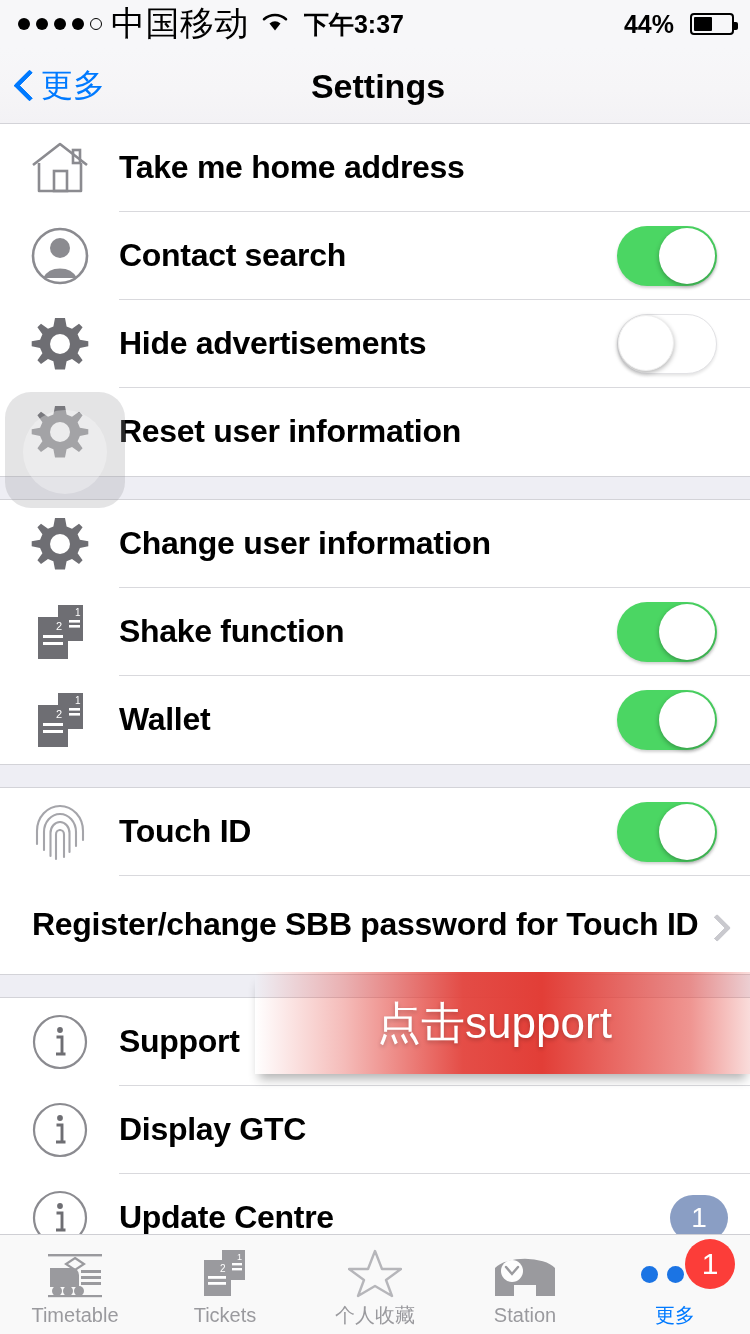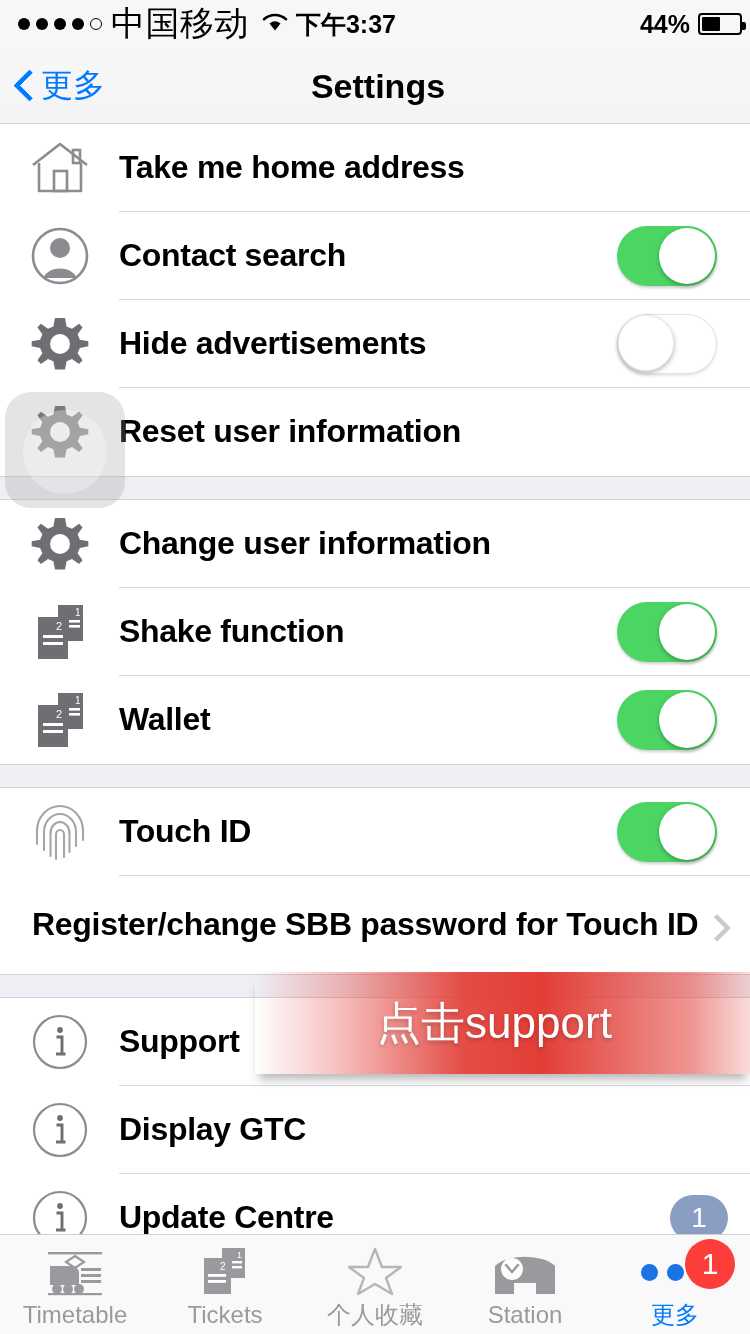--- a/index.html
+++ b/index.html
@@ -18,24 +18,24 @@
     background:#f7f7f9;
     display:flex; align-items:center;
   }
   .sb-left{ position:absolute; left:18px; display:flex; align-items:center; gap:9px; }
   .dots{ display:flex; gap:6px; align-items:center; }
   .dot{ width:12px; height:12px; border-radius:50%; background:#000; }
   .dot.empty{ background:transparent; border:1.6px solid #000; }
   .carrier{ font-size:34px; color:#000; letter-spacing:.5px; }
   .wifi{ margin-left:2px; }
   .sb-center{
-    position:absolute; left:4px; width:684px; text-align:center;
+    position:absolute; left:12px; width:684px; text-align:center;
     font-size:25px; font-weight:bold; color:#000;
   }
-  .sb-right{ position:absolute; right:8px; display:flex; align-items:center; gap:8px;justify-content:flex-end; }
+  .sb-right{ position:absolute; right:16px; display:flex; align-items:center; gap:16px;justify-content:flex-end; }
   .batt-pct{ font-size:25px; font-weight:bold; color:#000; }
   .batt{ position:relative; width:44px; height:22px; border:2px solid #000; border-radius:4px; }
   .batt-fill{ position:absolute; left:2px; top:2px; bottom:2px; width:44%; background:#000; border-radius:1px; }
   .batt-cap{ position:absolute; right:-6px; top:7px; width:4px; height:8px; background:#000; border-radius:0 2px 2px 0; }
 
   
   .navbar{
     position:absolute; top:48px; left:0; width:750px; height:76px;
     background:linear-gradient(180deg,#f7f7f9 0%,#f6f5f7 55%,#f3f2f5 100%);
     border-bottom:1px solid #d3d3d8;
@@ -140,21 +140,21 @@
   .tabbar{
     position:absolute; left:0; bottom:0; width:750px; height:100px;
     background:#f9f9f9; border-top:1px solid #cfcfd4;
     display:flex; align-items:stretch;
   }
   .tab{
     flex:1; display:flex; flex-direction:column; align-items:center; justify-content:center;
     gap:7px; cursor:pointer; position:relative; padding-top:6px;
   }
   .tab-ico{ height:48px; display:flex; align-items:flex-end; justify-content:center; }
-  .tab-lab{ font-size:24px; color:#9a9a9e; line-height:1; }
+  .tab-lab{ font-size:20px; color:#9a9a9e; line-height:1; }
   .tab.active .tab-lab{ color:#007aff; }
   .dots3{ display:flex; gap:9px; align-items:center; height:48px; }
   .dots3 i{ width:17px; height:17px; border-radius:50%; background:#1b74e4; display:block; }
   .tab-badge{
     position:absolute; top:4px; left:50%; margin-left:10px;
     width:50px; height:50px; border-radius:25px; background:#fc3d39;
     color:#fff; font-size:30px; display:flex; align-items:center; justify-content:center;
   }
 </style>
 </head>

